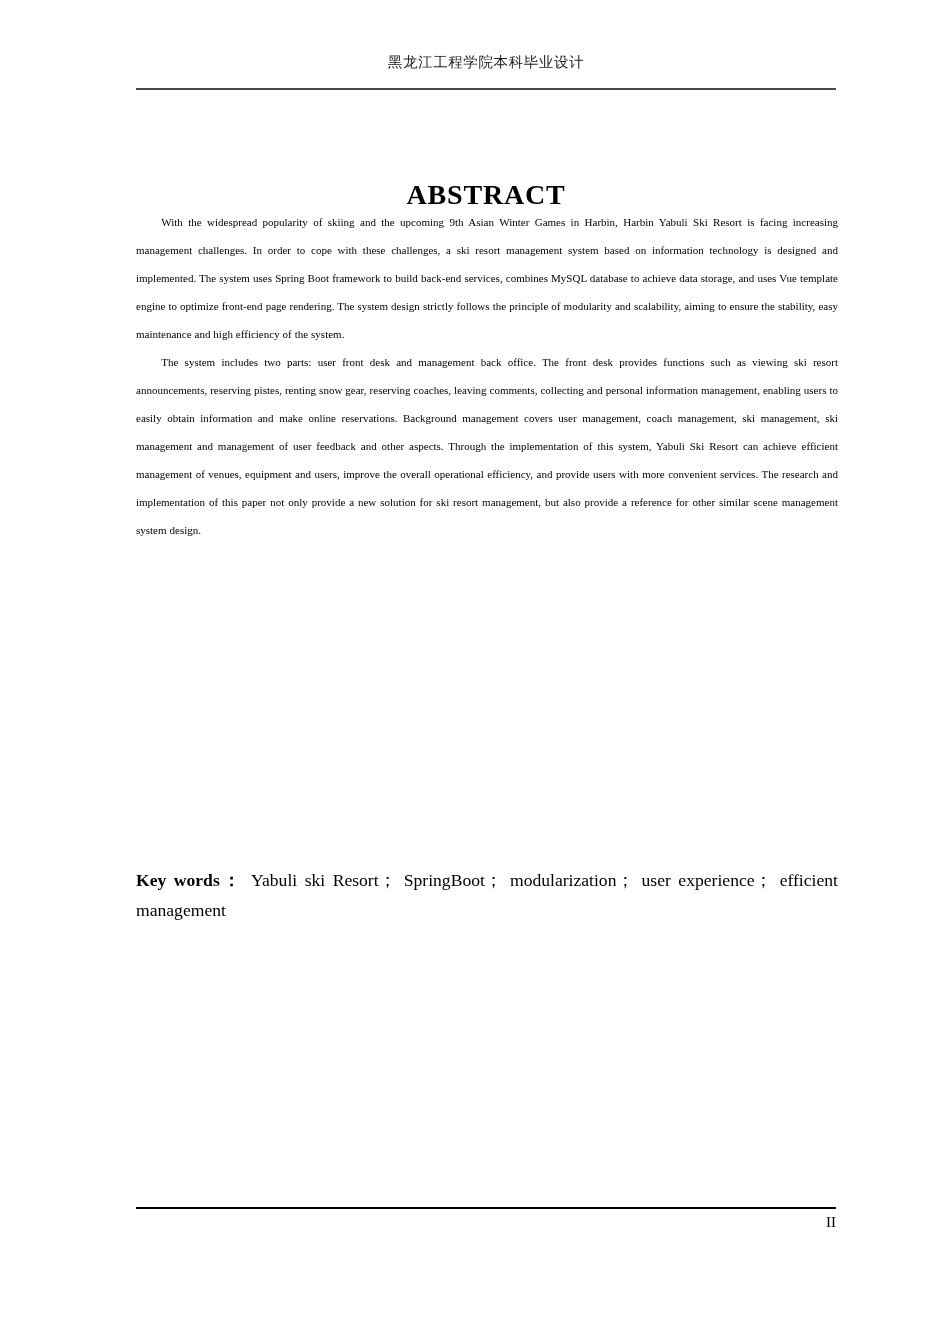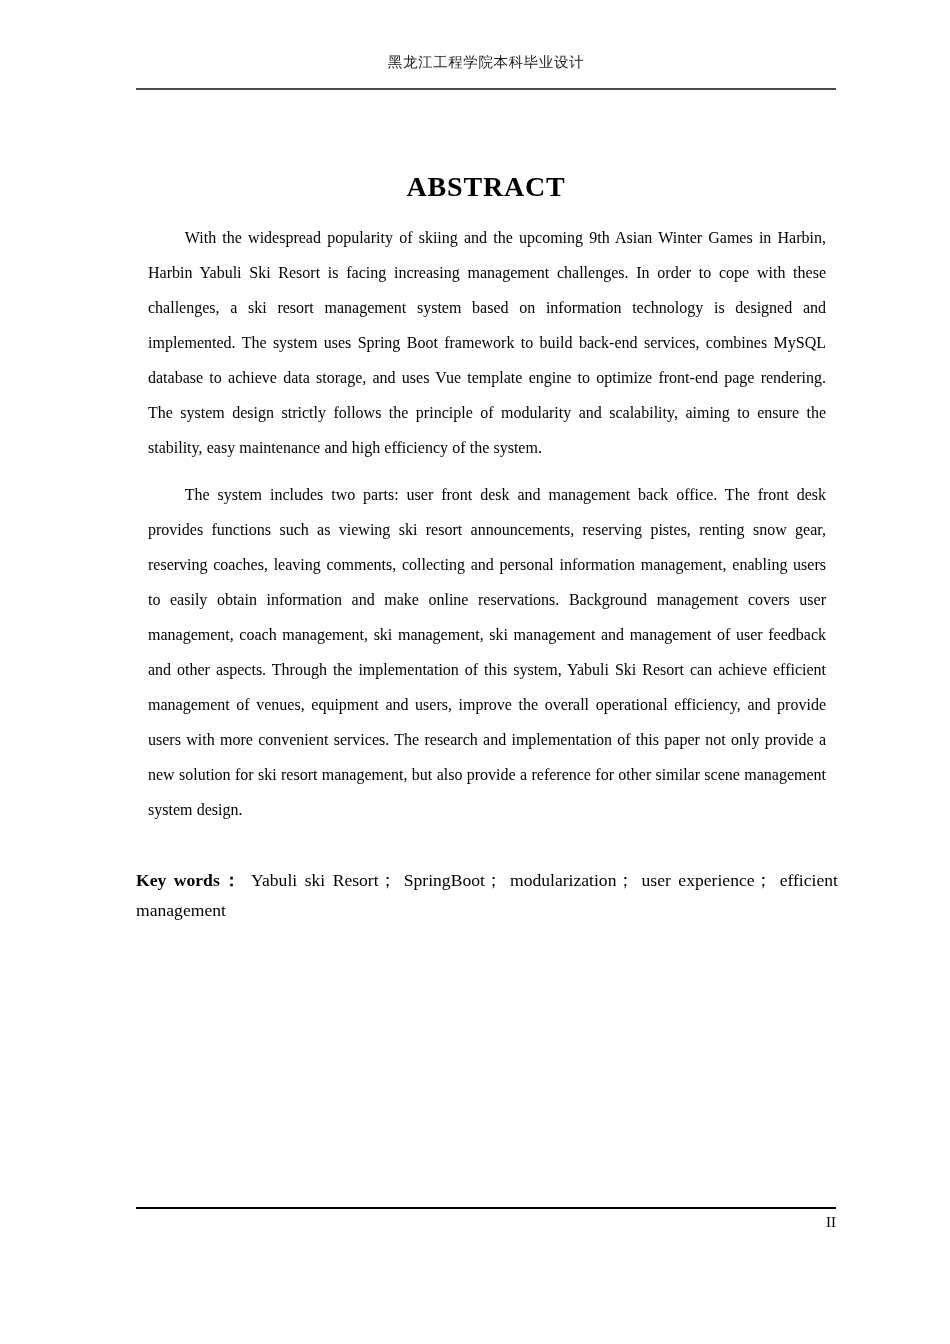--- a/index.html
+++ b/index.html
@@ -47,43 +47,43 @@
     top: 88px;
     width: 700px;
     height: 0;
     border-top: 2.2px solid #4a4a4a;
   }
 
   
   .doc-title {
     position: absolute;
     left: 136px;
-    top: 148px;
+    top: 156px;
     width: 700px;
     text-align: center;
     font-size: 28px;
     font-weight: bold;
     letter-spacing: 0.8px;
     line-height: 40px;
   }
 
   
   .body-block {
     position: absolute;
     left: 136px;
     top: 208px;
     width: 702px;
   }
   p.para {
-    margin: 12px;
+    margin: 0;
     text-align: justify;
     text-justify: inter-word;
     text-align-last: left;
-    font-size: 16px;
-    line-height: 35px;
+    font-size: 11px;
+    line-height: 28px;
     text-indent: 2.3em;
     word-spacing: 0.2px;
     hyphens: none;
   }
 
   
   .keywords {
     position: absolute;
     left: 136px;
     top: 866px;

